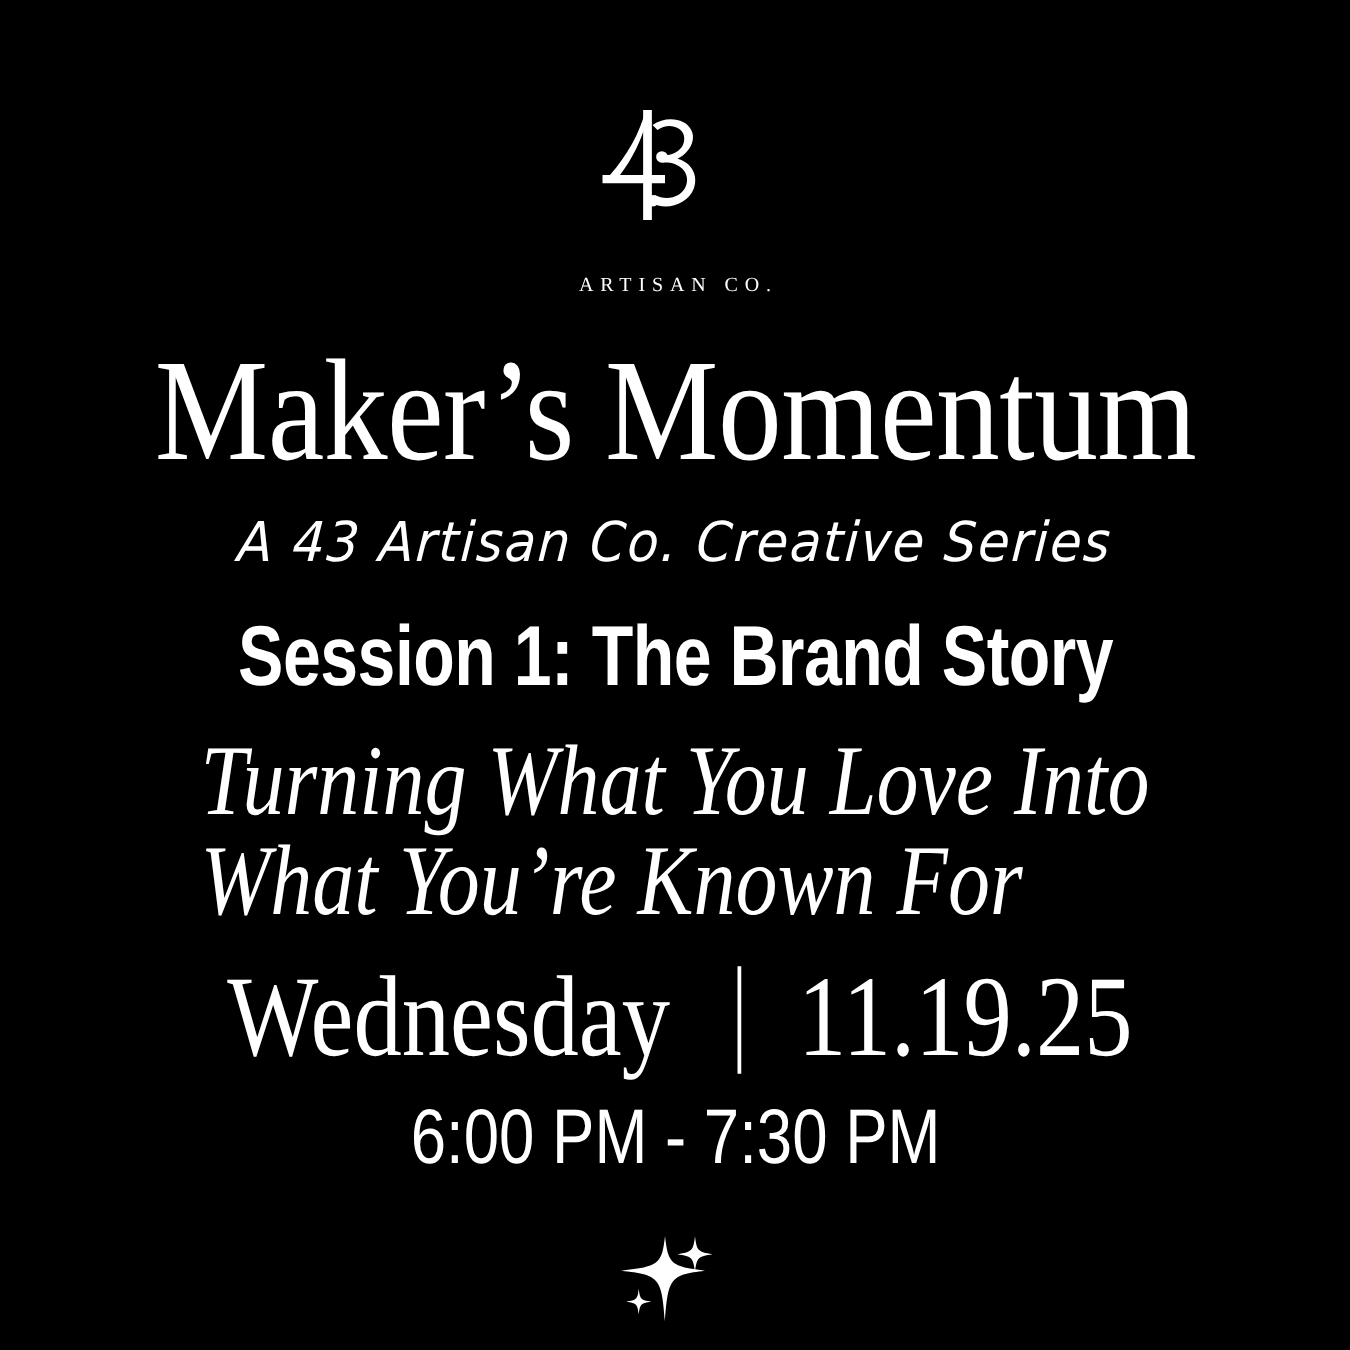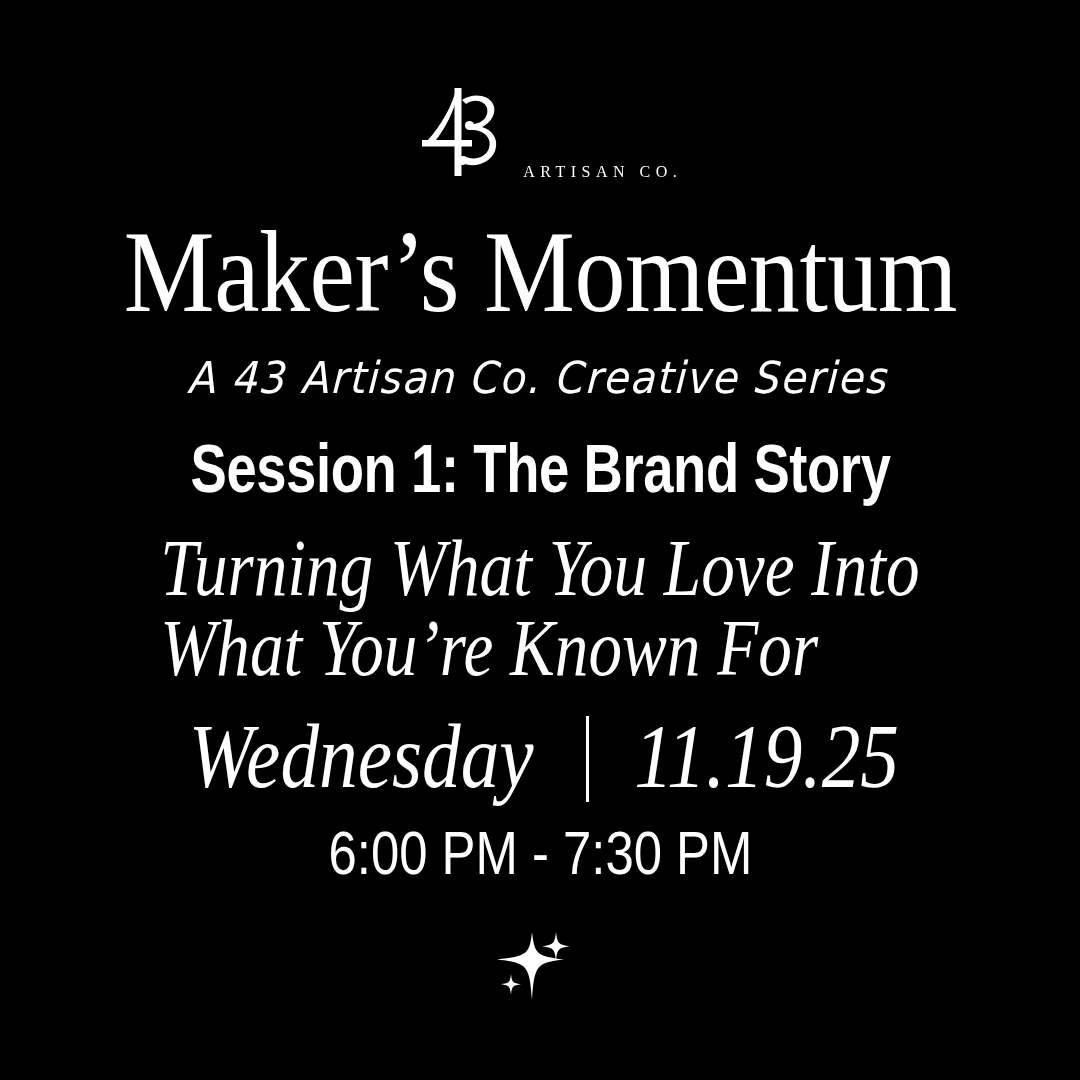--- a/index.html
+++ b/index.html
@@ -19,22 +19,23 @@
     align-items: center;
     font-family: "Liberation Serif", serif;
     color: #ffffff;
     -webkit-font-smoothing: antialiased;
   }
 
   
   .logo-block {
     margin-top: 84px;
     display: flex;
-    flex-direction: row;
-    align-items: flex-end;
+    flex-direction: column;
+    align-items: flex-start;
+    gap: 32px;
   }
 
   .monogram {
     width: 120px;
     height: 96px;
     display: block;
   }
 
   .logo-wordmark {
     margin-top: 9px;
@@ -113,21 +114,20 @@
   .date-row {
     margin-top: 22px;
     display: flex;
     align-items: flex-end;
     justify-content: center;
     font-family: "Liberation Serif", serif;
     font-size: 92px;
     font-weight: 400;
     line-height: 1;
     color: #ffffff;
-    font-style: italic;
   }
   .date-day,
   .date-numeric {
     transform: scaleX(0.84);
     transform-origin: center center;
     white-space: nowrap;
   }
   .date-separator {
     width: 3px;
     height: 86px;

